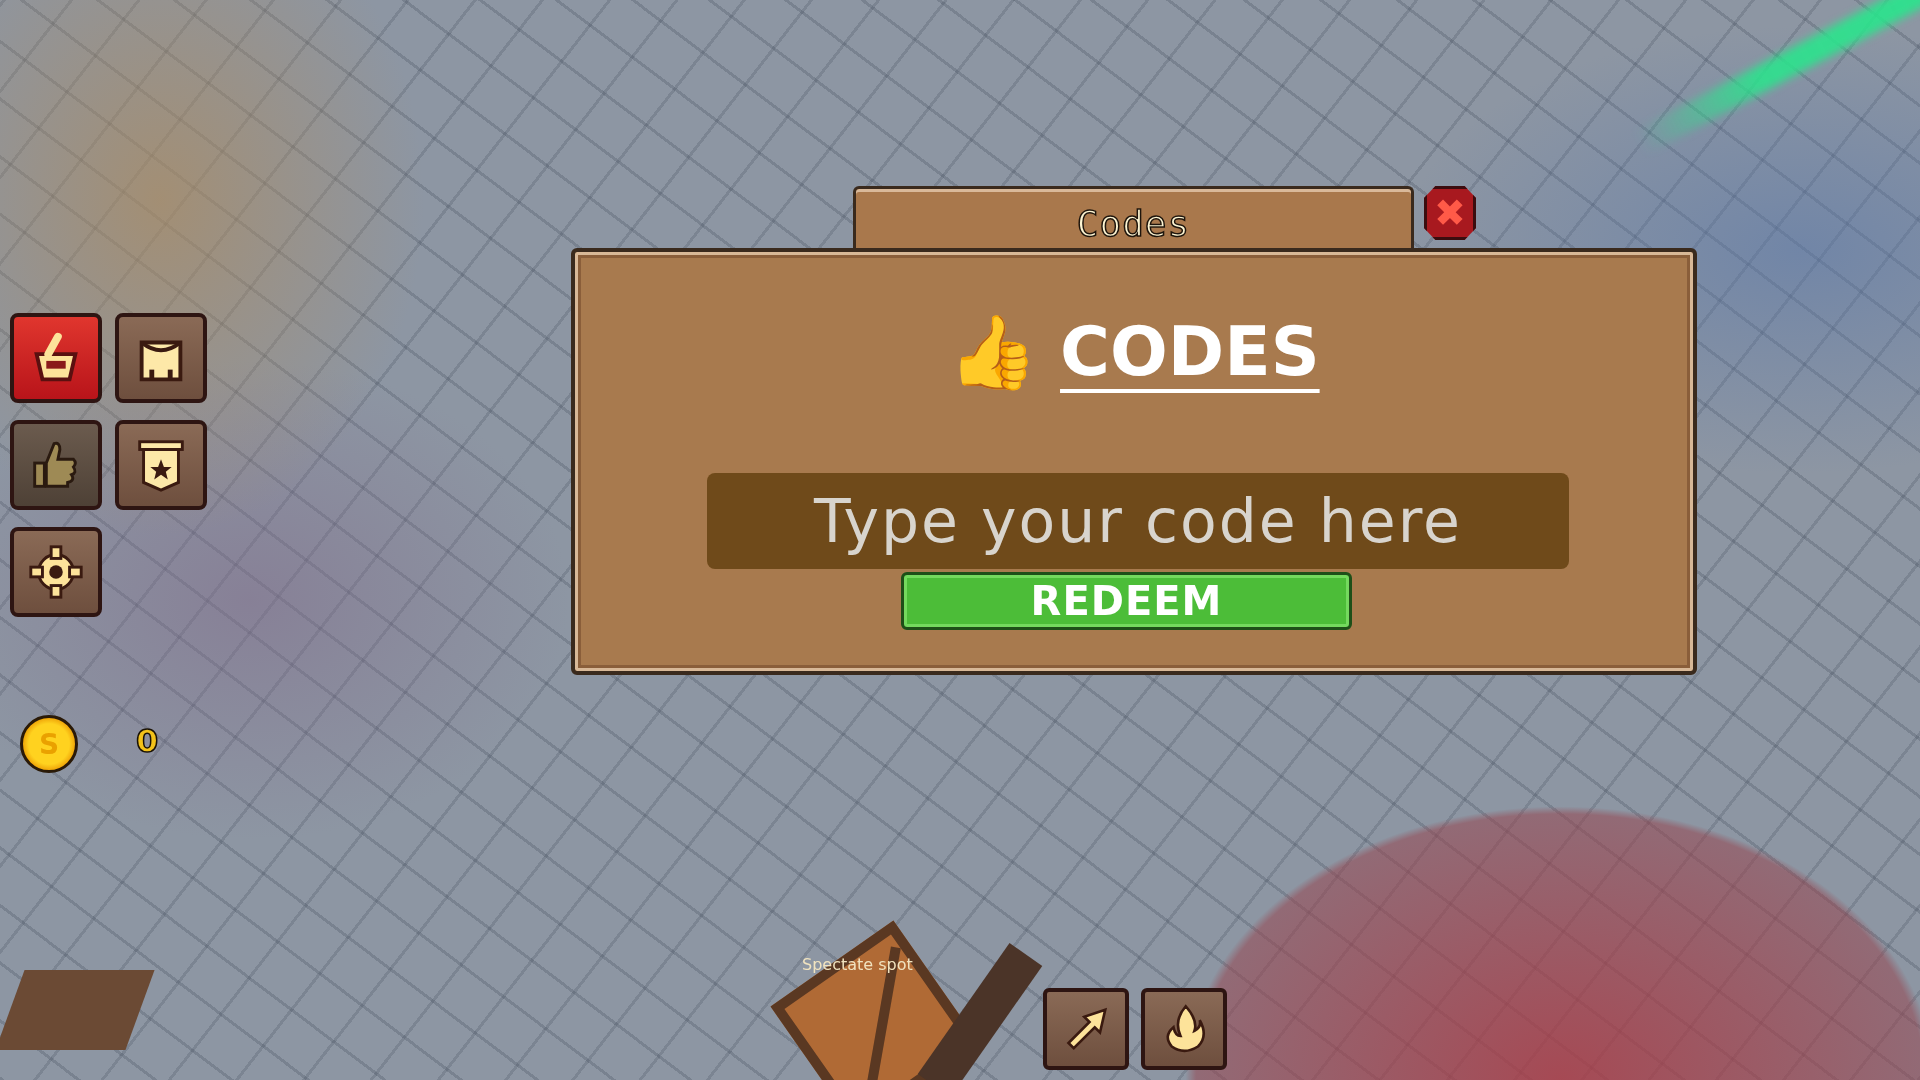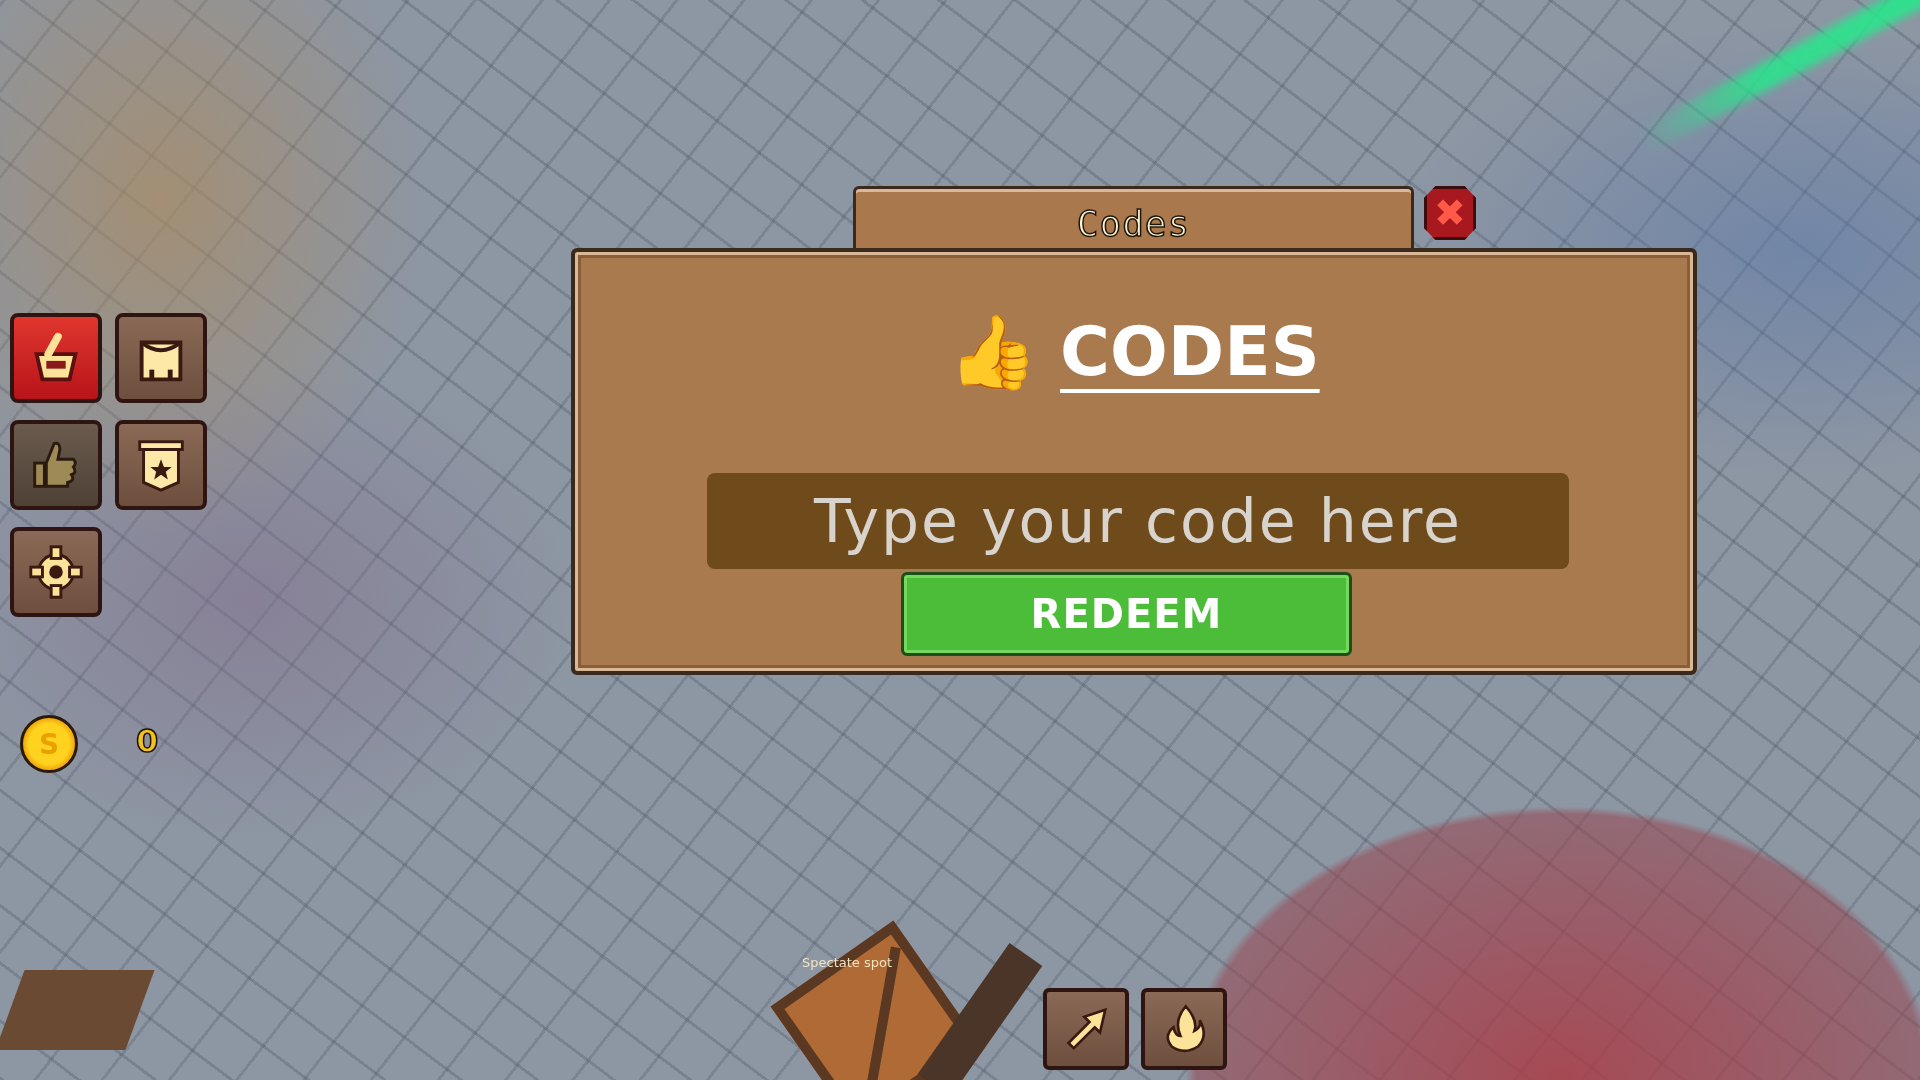--- a/index.html
+++ b/index.html
@@ -24,39 +24,39 @@
   .close-btn .x{color:#ff5a48;font-size:38px;font-weight:bold;line-height:1;font-family:"DejaVu Sans",sans-serif;}
   .panel{position:absolute;left:571px;top:248px;width:1126px;height:427px;box-sizing:border-box;background:#a87a4e;border:4px solid #3a2a1d;
     border-radius:6px;box-shadow:inset 0 0 0 3px #d8b897,inset 0 0 0 6px #8a5e3a;}
   .heading{position:absolute;left:0;right:0;top:60px;display:flex;justify-content:center;align-items:center;gap:22px;color:#ffffff;
     font-family:"DejaVu Sans",sans-serif;font-size:68px;}
   .thumb{font-size:72px;line-height:1;color:#f6c22f;}
   .heading .codes{font-weight:bold;text-decoration:underline;text-decoration-thickness:4px;text-underline-offset:14px;}
   .code-input{position:absolute;left:132px;top:197px;width:862px;height:96px;box-sizing:border-box;background:#6f4a1a;border:none;border-radius:8px;
     color:#d8d4cd;font-family:"DejaVu Sans",sans-serif;font-size:60px;text-align:center;outline:none;letter-spacing:2px;margin-top:24px;}
   .code-input::placeholder{color:#d8d4cd;}
-  .redeem-btn{position:absolute;left:326px;top:320px;width:451px;height:84px;box-sizing:border-box;background:#4cbd38;border:3px solid #1e4f18;
+  .redeem-btn{position:absolute;left:326px;top:320px;width:451px;height:58px;box-sizing:border-box;background:#4cbd38;border:3px solid #1e4f18;
     border-radius:6px;box-shadow:inset 0 0 0 3px #74d95e;color:#ffffff;font-family:"DejaVu Sans",sans-serif;font-weight:bold;font-size:40px;
     display:flex;align-items:center;justify-content:center;cursor:pointer;letter-spacing:1px;}
   
   .menu-btn{position:absolute;width:92px;height:90px;box-sizing:border-box;border:4px solid #2e1512;border-radius:8px;
     background:linear-gradient(#8a6a56,#6e4f3e);display:flex;align-items:center;justify-content:center;cursor:pointer;}
   .menu-btn.red{background:linear-gradient(#e0362e,#b8141a);}
   .menu-btn.dark{background:linear-gradient(#6b5b4e,#4e4136);}
   .menu-btn svg{width:62px;height:62px;}
   .coin{position:absolute;left:20px;top:715px;width:58px;height:58px;border-radius:50%;background:radial-gradient(circle,#ffd21f 55%,#f0a80a 70%);
     border:3px solid #2a1a08;box-sizing:border-box;display:flex;align-items:center;justify-content:center;color:#eaa100;font-weight:bold;font-size:28px;}
   .coin-count{position:absolute;left:136px;top:722px;font-size:32px;font-weight:bold;color:#f3c21a;-webkit-text-stroke:1.5px #1a1206;
     font-family:"DejaVu Sans",sans-serif;}
   
   .crate{position:absolute;left:800px;top:950px;width:150px;height:150px;transform:rotate(-35deg);background:#b06a35;border:10px solid #5a3822;box-sizing:border-box;}
   .crate::before{content:"";position:absolute;left:50%;top:-10px;width:10px;height:160px;background:#5a3822;transform:rotate(45deg);}
   .plank{position:absolute;left:960px;top:940px;width:40px;height:160px;background:#4b3428;transform:rotate(35deg);}
   .plank2{position:absolute;left:10px;top:970px;width:130px;height:80px;background:#6b4a34;transform:skewX(-20deg);}
-  .spectate-label{position:absolute;left:802px;top:955px;font-size:13px;color:#f1e3bf;font-family:"DejaVu Sans",sans-serif;}
+  .spectate-label{position:absolute;left:802px;top:955px;font-size:16px;color:#f1e3bf;font-family:"DejaVu Sans",sans-serif;}
   .ability-btn{position:absolute;top:988px;width:86px;height:82px;box-sizing:border-box;border:4px solid #2e1512;border-radius:6px;
     background:linear-gradient(#8a6a56,#6e4f3e);display:flex;align-items:center;justify-content:center;cursor:pointer;}
   .ability-btn svg{width:56px;height:56px;}
 </style>
 </head>
 <body>
 
 <div class="green-beam"></div>
 
 <div class="plank2"></div>

